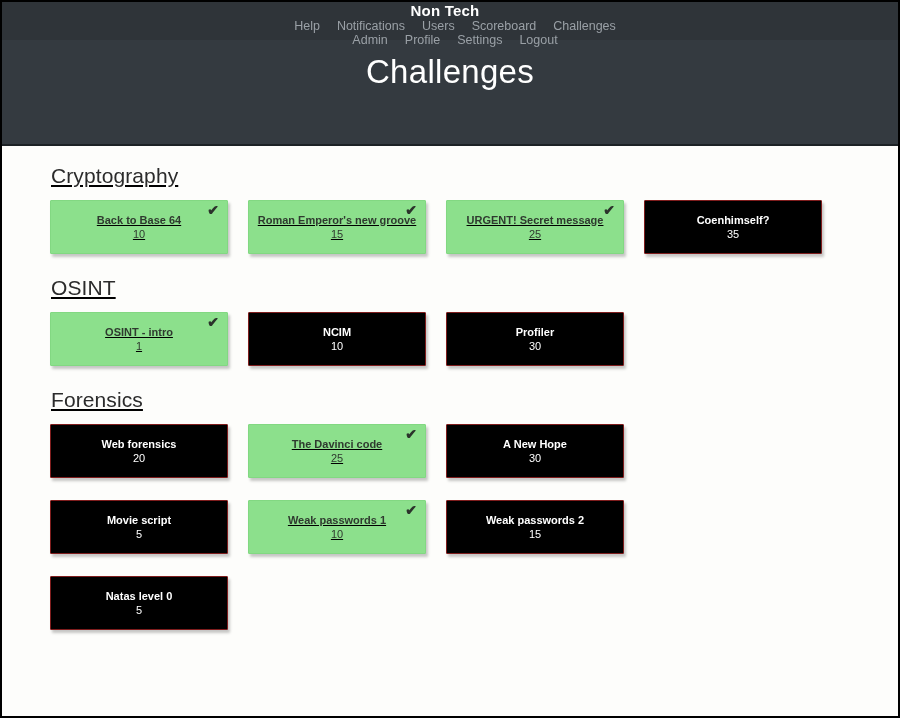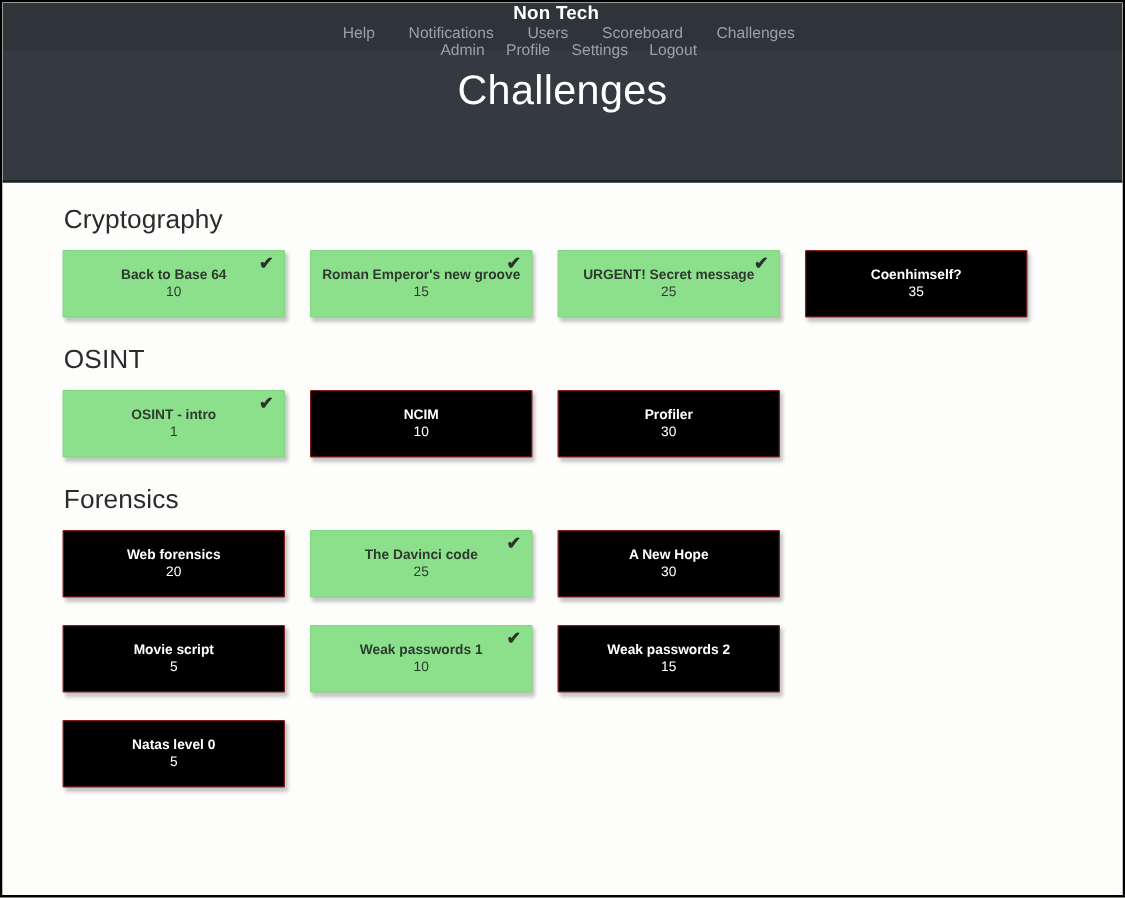--- a/index.html
+++ b/index.html
@@ -37,21 +37,21 @@
     color: #ffffff;
     font-size: 15px;
     font-weight: bold;
     letter-spacing: 0.2px;
     margin-right: 20px;
     white-space: nowrap;
   }
   .nav-links {
     display: flex;
     align-items: center;
-    gap: 27px;
+    gap: 17px;
   }
   .nav-link {
     color: #9aa0a6;
     font-size: 12.5px;
     white-space: nowrap;
     cursor: pointer;
   }
   .nav-spacer { flex: 1; }
   .nav-links-right {
     display: flex;
@@ -75,21 +75,21 @@
     font-weight: normal;
     margin-top: 13px;
     letter-spacing: 0.3px;
   }
 
   
   .content {
     padding: 18px 40px 0 48px;
     box-sizing: border-box;
   }
-  .category { margin-bottom: 8px; }
+  .category { margin-bottom: 8px; text-decoration: underline; }
   .category-title {
     font-size: 21px;
     color: #2b2b2b;
     font-weight: normal;
     margin: 0 0 12px 1px;
     letter-spacing: 0.1px;
   }
   .cards-row {
     display: flex;
     gap: 20px;

